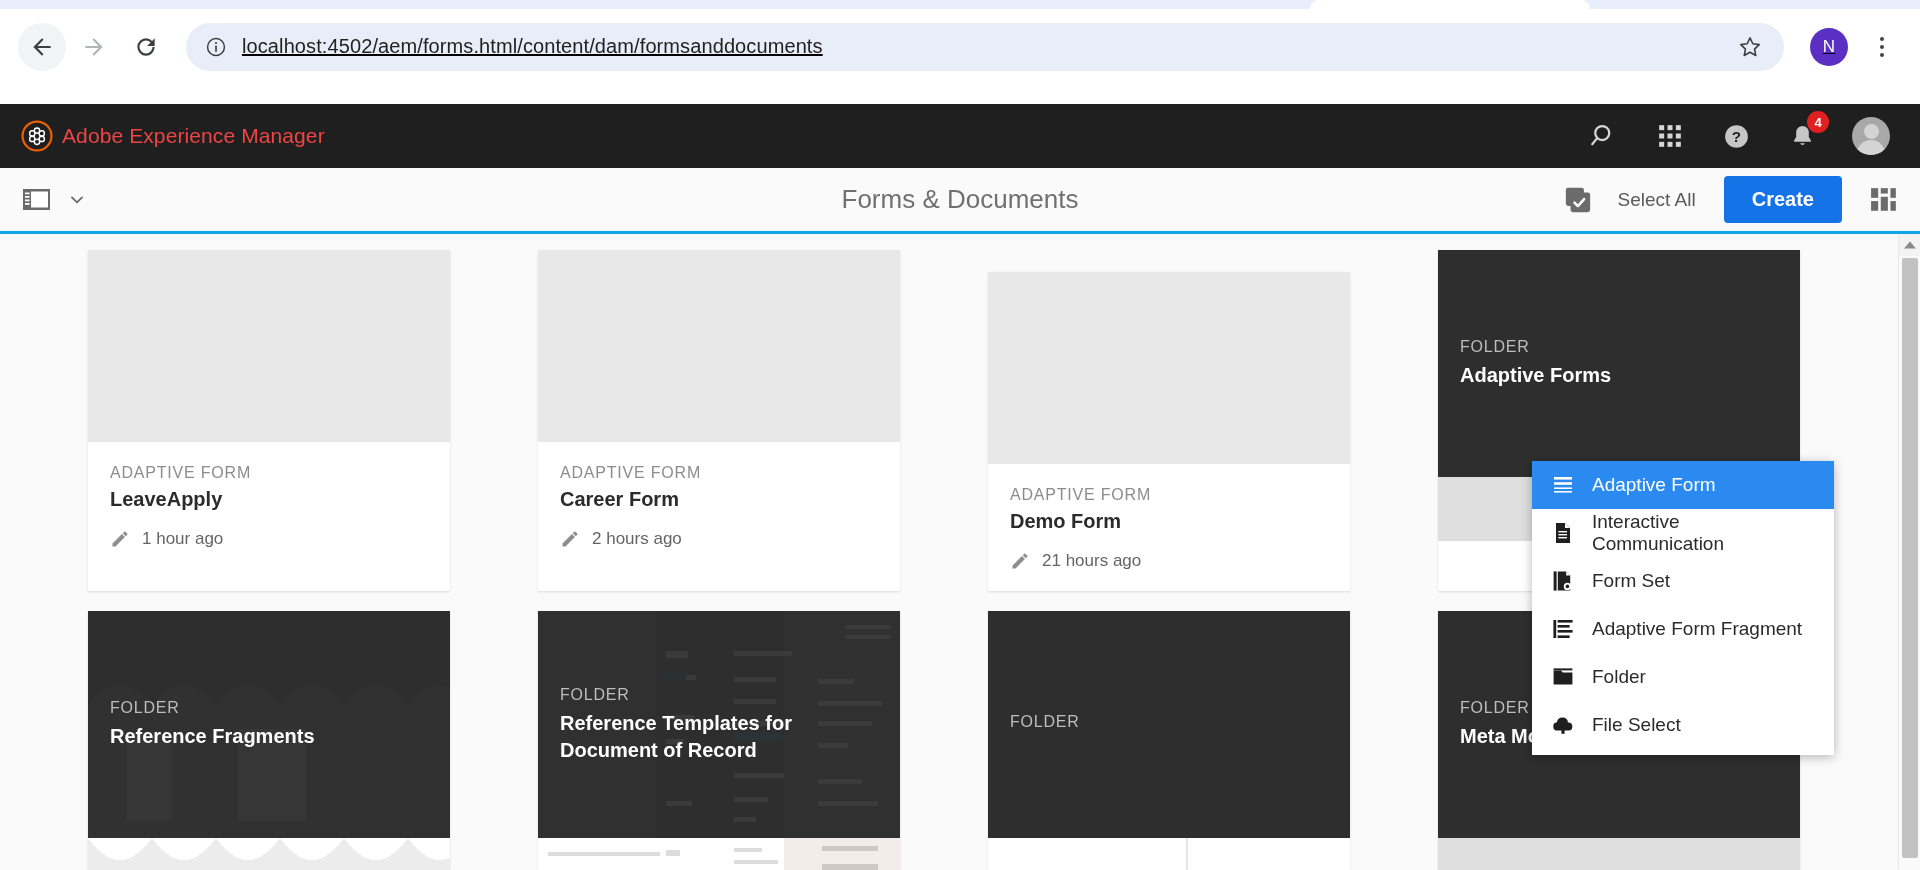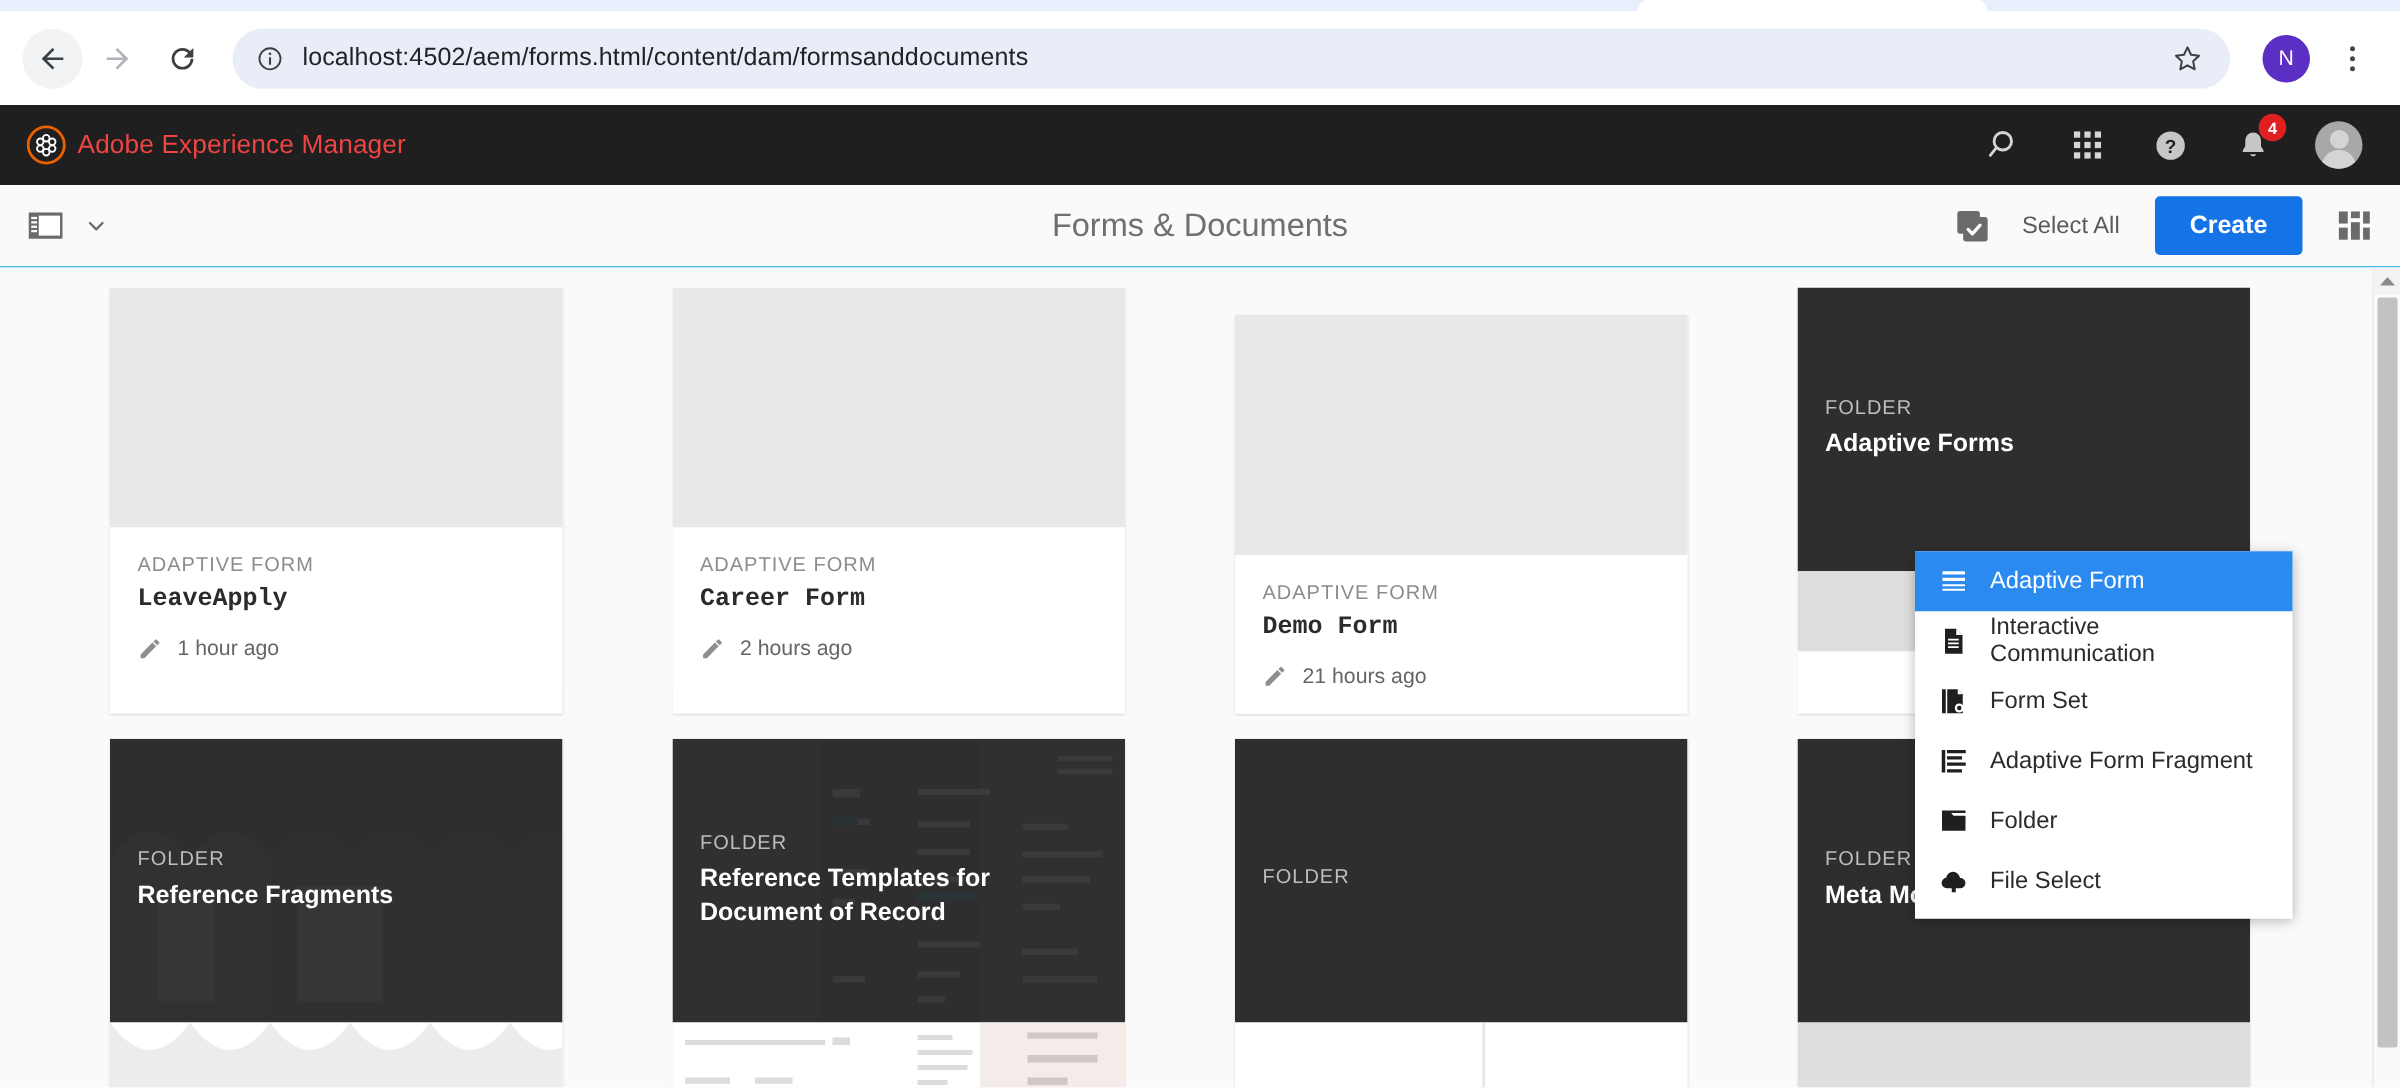--- a/index.html
+++ b/index.html
@@ -7,22 +7,23 @@
     width: 1920px; height: 870px;
     overflow: hidden;
     font-family: "Liberation Sans", sans-serif;
     background: #ffffff;
   }
 
   
   .browser-chrome {
     position: relative;
     width: 1920px;
-    height: 84px;
+    height: 104px;
     background: #ffffff;
+    text-decoration: underline;
   }
   .tabstrip {
     position: relative;
     height: 9px;
     width: 100%;
     background: #ffffff;
   }
   .tab-active {
     position: absolute;
     left: 1310px;
@@ -139,21 +140,21 @@
     overflow: hidden; position: relative;
     flex: none;
   }
   .avatar-circle .head { position:absolute; width:15px; height:15px; border-radius:50%; background:#d4d4d4; left:11.5px; top:7px; }
   .avatar-circle .body { position:absolute; width:28px; height:19px; border-radius:14px 14px 0 0; background:#d4d4d4; left:5px; top:23px; }
 
   
   .toolbar {
     height: 66px;
     background: #fafafa;
-    border-bottom: 1px solid #0ea5e9;
+    border-bottom: 3px solid #0ea5e9;
     display: flex;
     align-items: center;
     padding: 0 16px 0 22px;
     position: relative;
   }
   .rail-toggle { display:flex; align-items:center; gap: 14px; }
   .page-title {
     position: absolute;
     left: 0; right: 0;
     text-align: center;
@@ -223,21 +224,20 @@
     font-size: 16px;
     color: #8c8c8c;
     letter-spacing: 0.8px;
     margin-bottom: 6px;
   }
   .asset-title {
     font-size: 20px;
     color: #2b2b2b;
     font-weight: bold;
     margin-bottom: 18px;
-    font-family: Liberation Mono, monospace;
   }
   .asset-modified { display: flex; align-items: center; gap: 12px; }
   .asset-modified span { font-size: 17px; color: #656565; }
 
   
   .folder-card {
     width: 362px;
     margin-right: 88px;
     margin-bottom: 20px;
     flex: none;

